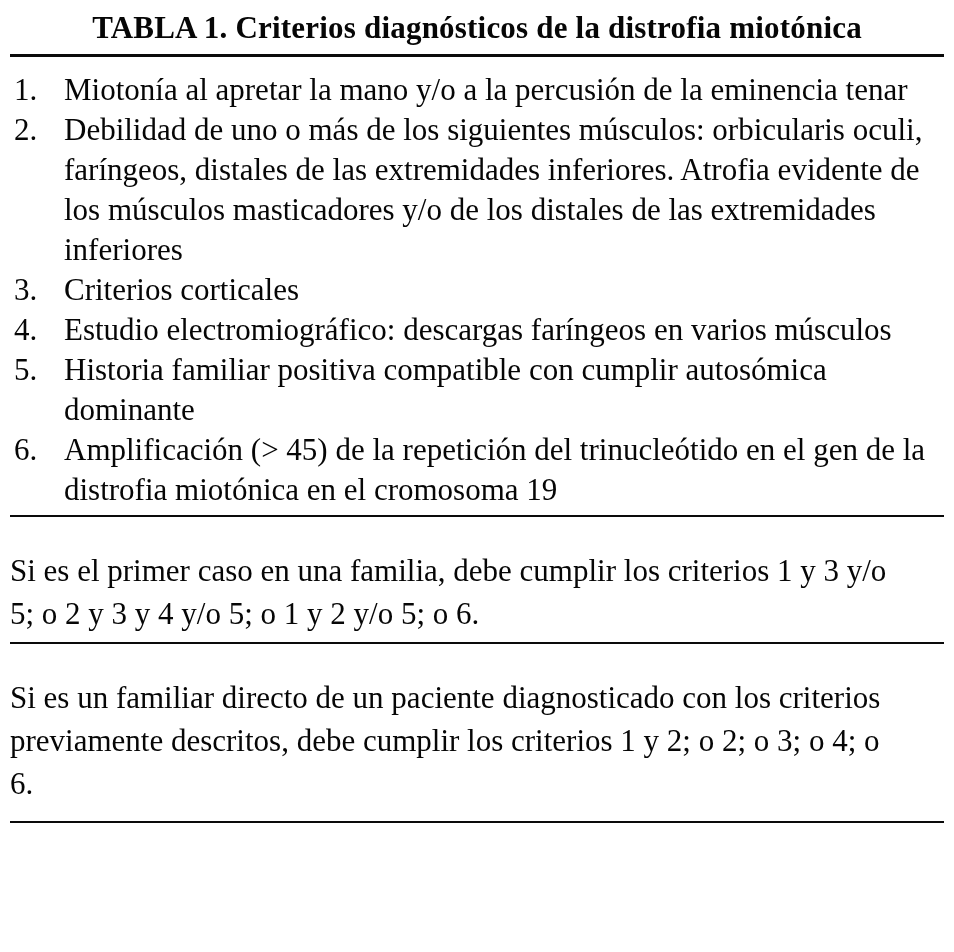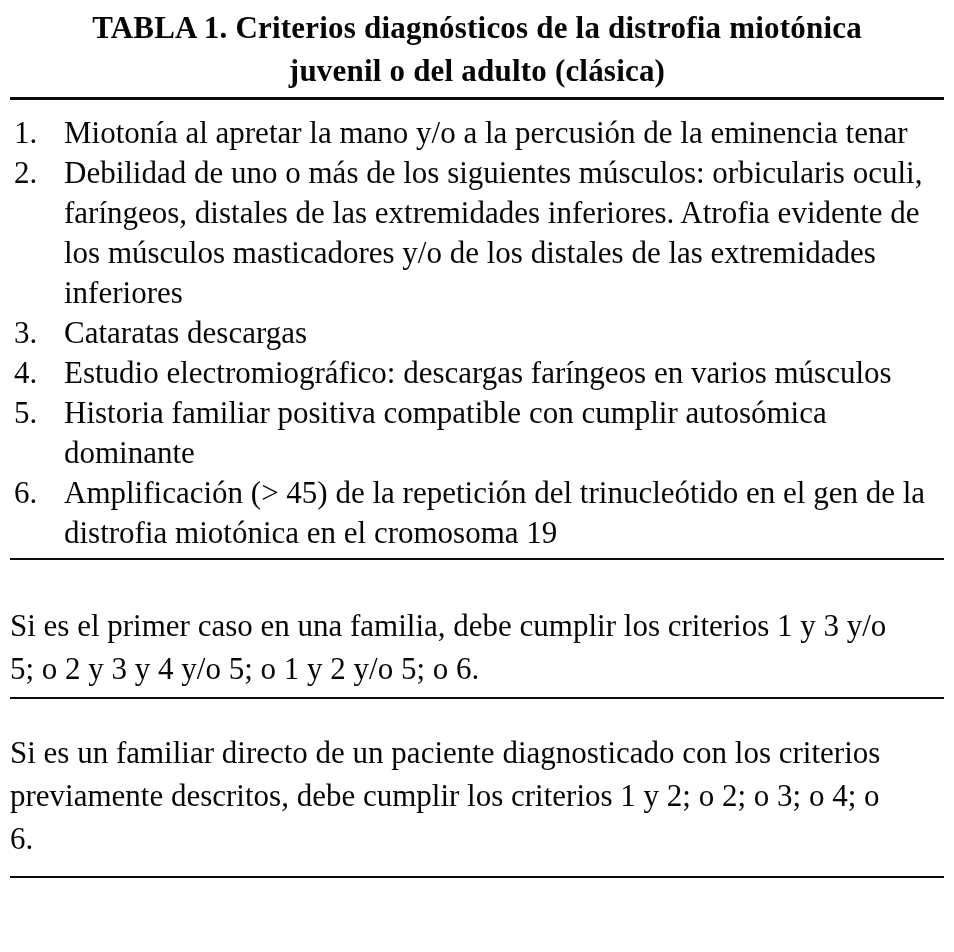--- a/index.html
+++ b/index.html
@@ -66,55 +66,54 @@
     flex: 1 1 auto;
     max-width: 878px;
   }
   .note {
     margin: 0;
     font-size: 31px;
     line-height: 43px;
     max-width: 888px;
   }
   .note-first {
-    margin-top: 44px;
+    margin-top: 32px;
     margin-bottom: 0;
   }
   .note-second {
     margin-top: 32px;
     margin-bottom: 16px;
   }
 </style>
 </head>
 <body>
 
 <div class="page">
 
   <div class="title">
     <span class="title-line">TABLA 1. Criterios diagnósticos de la distrofia miotónica</span>
-    <span class="title-line">juvenil o del adulto (clásica)</span>
   </div>
 
   <div class="rule rule-top"></div>
 
   <div class="criteria">
 
     <div class="criterion">
       <span class="criterion-num">1.</span>
       <span class="criterion-txt">Miotonía al apretar la mano y/o a la percusión de la eminencia tenar</span>
     </div>
 
     <div class="criterion">
       <span class="criterion-num">2.</span>
       <span class="criterion-txt">Debilidad de uno o más de los siguientes músculos: orbicularis oculi, faríngeos, distales de las extremidades inferiores. Atrofia evidente de los músculos masticadores y/o de los distales de las extremidades inferiores</span>
     </div>
 
     <div class="criterion">
       <span class="criterion-num">3.</span>
-      <span class="criterion-txt">Cataratas descargas</span>
+      <span class="criterion-txt">Criterios corticales</span>
     </div>
 
     <div class="criterion">
       <span class="criterion-num">4.</span>
       <span class="criterion-txt">Estudio electromiográfico: descargas faríngeos en varios músculos</span>
     </div>
 
     <div class="criterion">
       <span class="criterion-num">5.</span>
       <span class="criterion-txt">Historia familiar positiva compatible con cumplir autosómica dominante</span>

